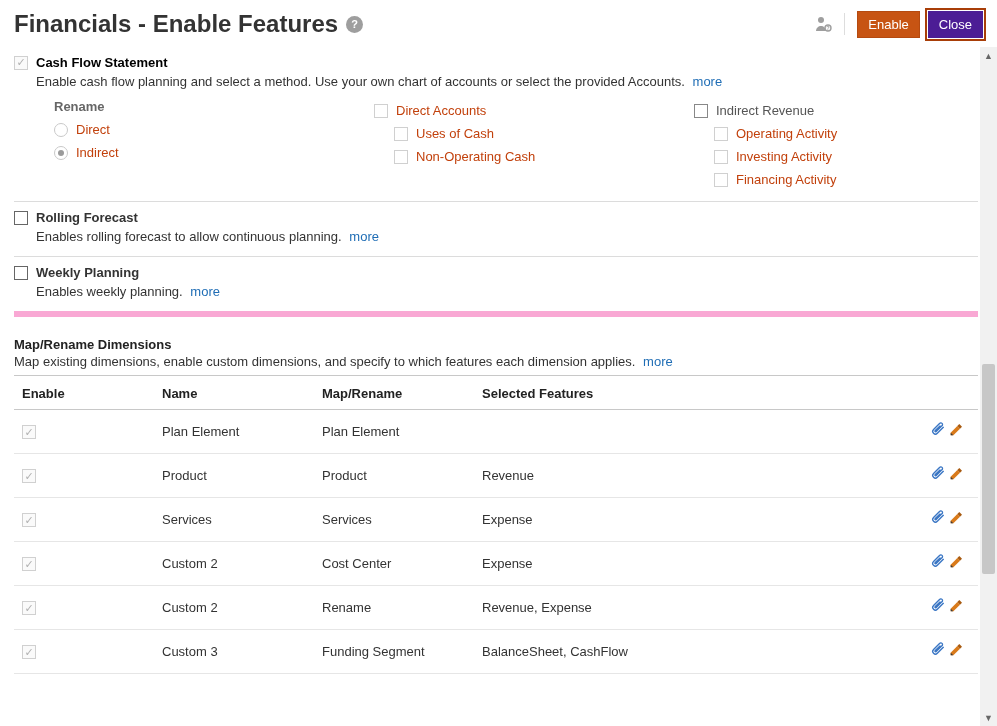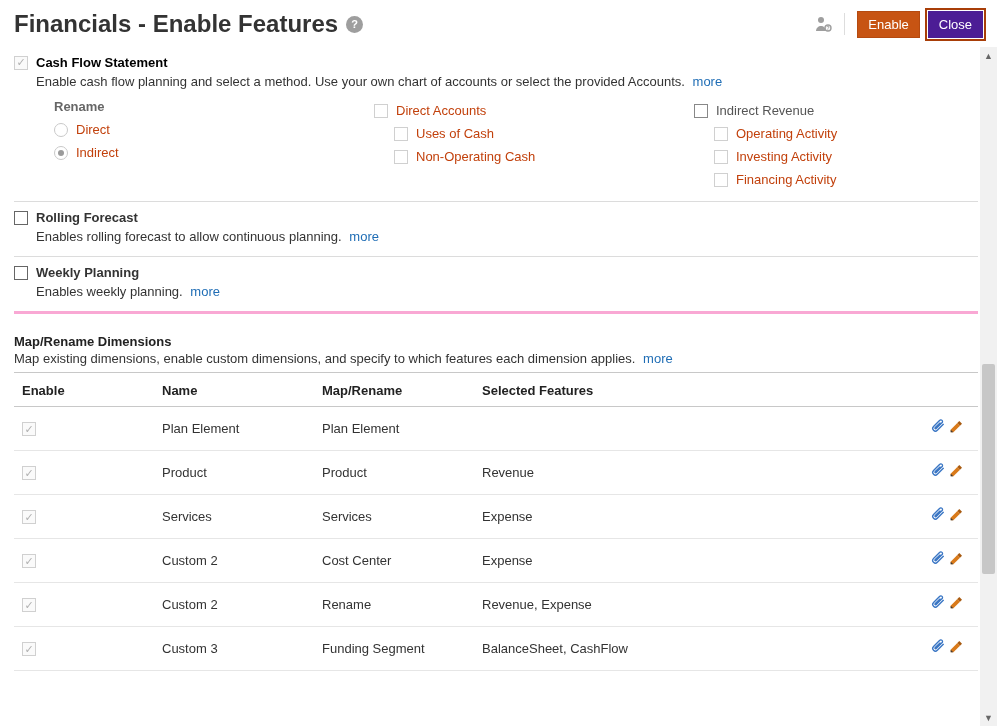--- a/index.html
+++ b/index.html
@@ -285,21 +285,21 @@
     <div class="sec-head">
       <span class="cb dark-border"></span>
       <span class="sec-title dark">Weekly Planning</span>
     </div>
     <div class="sec-desc">
       <span>Enables weekly planning.</span>
       <span class="more-link">more</span>
     </div>
   </div>
 
-  <div class="section" style="border-top:3px solid #f9a8d4;">
+  <div class="section" style="border-top:6px solid #f9a8d4;">
     <div class="map-head">Map/Rename Dimensions</div>
     <div class="map-desc">
       <span>Map existing dimensions, enable custom dimensions, and specify to which features each dimension applies.</span>
       <span class="more-link">more</span>
     </div>
     <table class="dim">
       <thead>
         <tr>
           <th>Enable</th>
           <th>Name</th>

